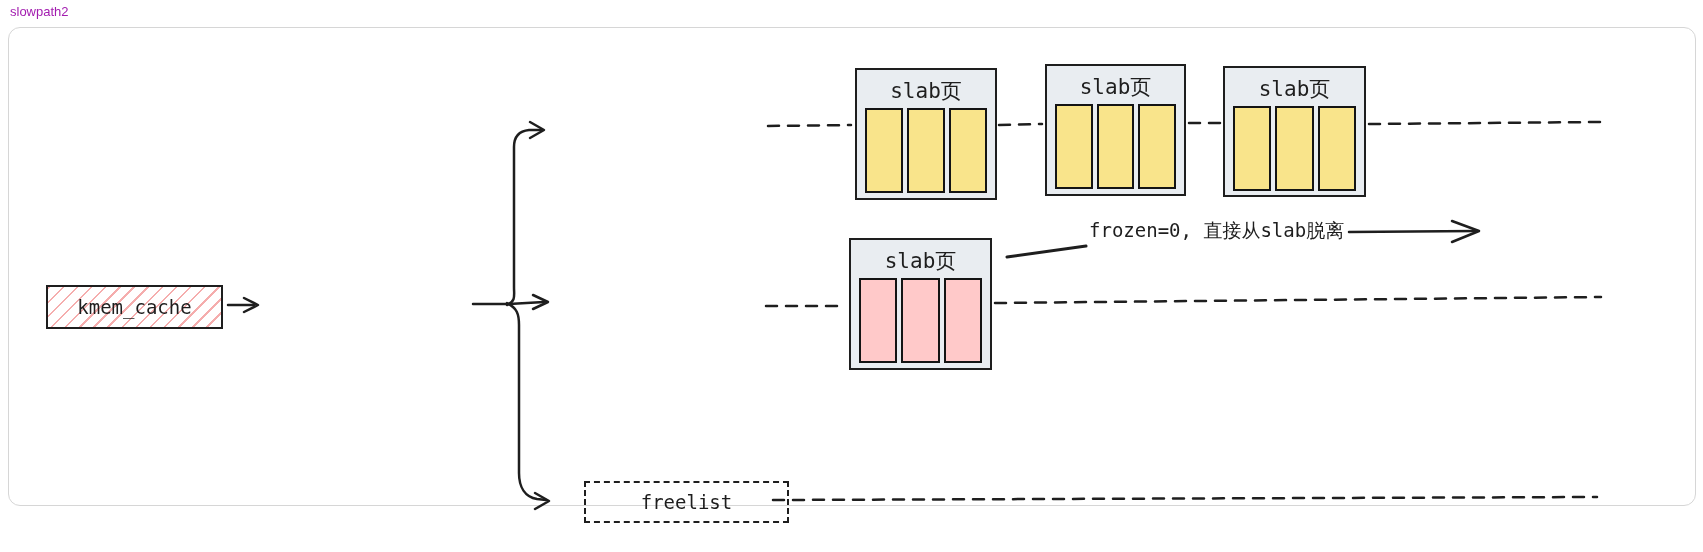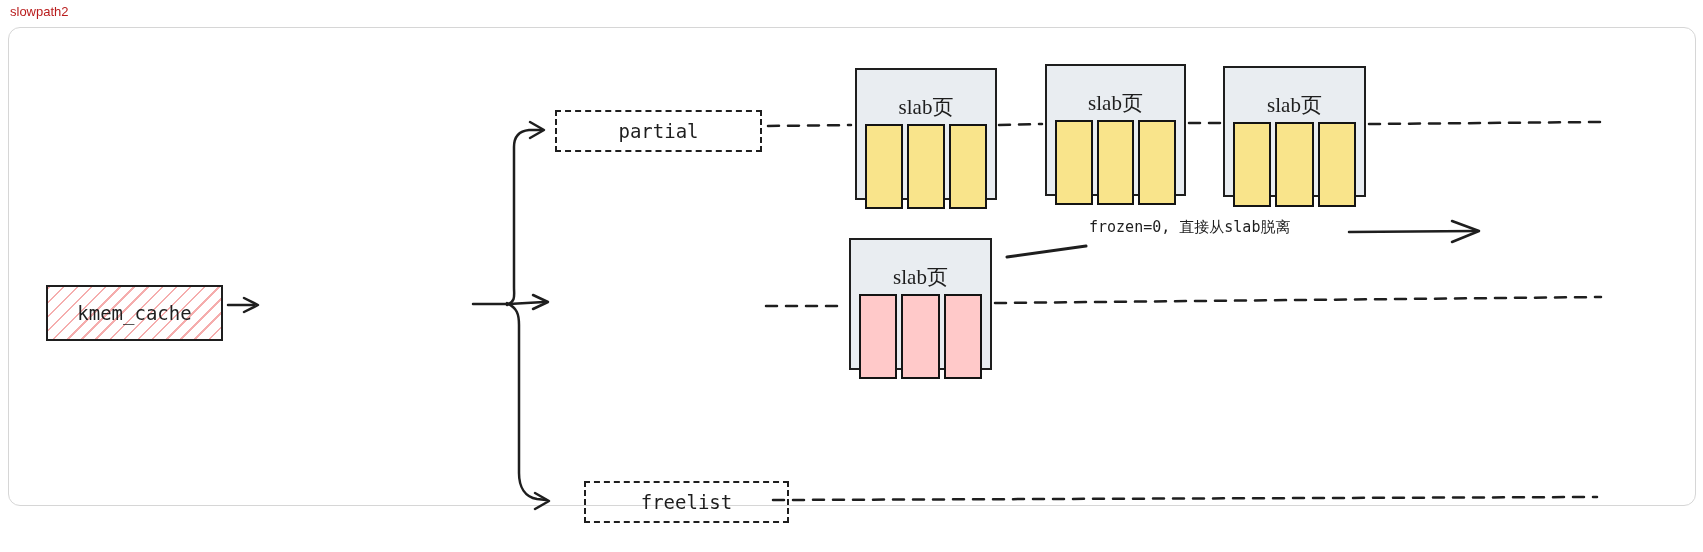--- a/index.html
+++ b/index.html
@@ -1,34 +1,34 @@
 <!DOCTYPE html>
 <html><head>
 <meta charset="utf-8">
 <style>
   html,body{margin:0;padding:0;background:#ffffff;}
   #stage{position:relative;width:1703px;height:552px;background:#ffffff;overflow:hidden;
          font-family:"DejaVu Sans Mono","Liberation Mono",monospace;color:#1e1e1e;}
   .frame-label{position:absolute;left:10px;top:4px;font-family:"Liberation Sans",sans-serif;
-         font-size:13px;color:#b91c1c;}
+         font-size:13px;color:#a21caf;}
   .frame{position:absolute;left:8px;top:27px;width:1686px;height:477px;
          border:1.5px solid #d6d6d6;border-radius:12px;background:#ffffff;}
   svg.overlay{position:absolute;left:0;top:0;width:1703px;height:552px;pointer-events:none;}
   .node{position:absolute;display:flex;align-items:center;justify-content:center;
         font-size:19px;white-space:nowrap;box-sizing:border-box;}
   .hatched{border:2px solid #1e1e1e;
         background:repeating-linear-gradient(135deg,#f5adad 0px,#f5adad 1.7px,transparent 1.7px,transparent 10px) #ffffff;}
   .dashedbox{border:2.5px dashed #1e1e1e;background:transparent;}
   .slab-page{position:absolute;box-sizing:border-box;border:2px solid #1e1e1e;background:#e9edf1;}
-  .slab-page .pglabel{text-align:center;font-size:21px;margin-top:20px;line-height:34px;font-family:Liberation Serif, serif;}
+  .slab-page .pglabel{text-align:center;font-size:21px;margin-top:4px;line-height:34px;}
   .slab-page .cells{display:flex;gap:4px;padding:0 8px;box-sizing:border-box;}
   .cell{flex:1;height:85px;border:2.5px solid #141414;box-sizing:border-box;}
   .cell-yellow{background:#f9e48b;}
   .cell-pink{background:#ffc9c9;}
-  .annotation{position:absolute;left:1089px;top:218px;font-size:15px;white-space:nowrap;}
+  .annotation{position:absolute;left:1089px;top:218px;font-size:19px;white-space:nowrap;}
 </style>
 </head>
 <body>
 
 <div id="stage">
 
   <div class="frame-label">slowpath2</div>
   <div class="frame"></div>
 
   <svg class="overlay" viewBox="0 0 1703 552" fill="none" stroke="#1e1e1e" stroke-width="2.5" stroke-linecap="round" stroke-linejoin="round">
@@ -55,27 +55,24 @@
       <path d="M766,306 L846,306"></path>
       <path d="M995,303 L1601,297"></path>
       <path d="M773,500 L1597,497"></path>
     </g>
 
     <path stroke-width="3" d="M1007,257 L1086,246"></path>
     <path d="M1349,232 L1476,231"></path>
     <path d="M1452,221 L1479,231 L1452,242"></path>
   </svg>
 
-  <div class="node hatched" style="left:46px;top:285px;width:177px;height:56px;">
+  <div class="node hatched" style="left:46px;top:285px;width:177px;height:44px;">
     <span>kmem_cache</span>
   </div>
 
-  <div class="node dashedbox" style="left:555px;top:110px;width:207px;height:42px;">
-    <span>partial</span>
-  </div>
   <div class="node dashedbox" style="left:584px;top:481px;width:205px;height:42px;">
     <span>freelist</span>
   </div>
 
   <div class="slab-page" style="left:855px;top:68px;width:142px;height:132px;">
     <div class="pglabel">slab页</div>
     <div class="cells">
       <div class="cell cell-yellow"></div>
       <div class="cell cell-yellow"></div>
       <div class="cell cell-yellow"></div>

